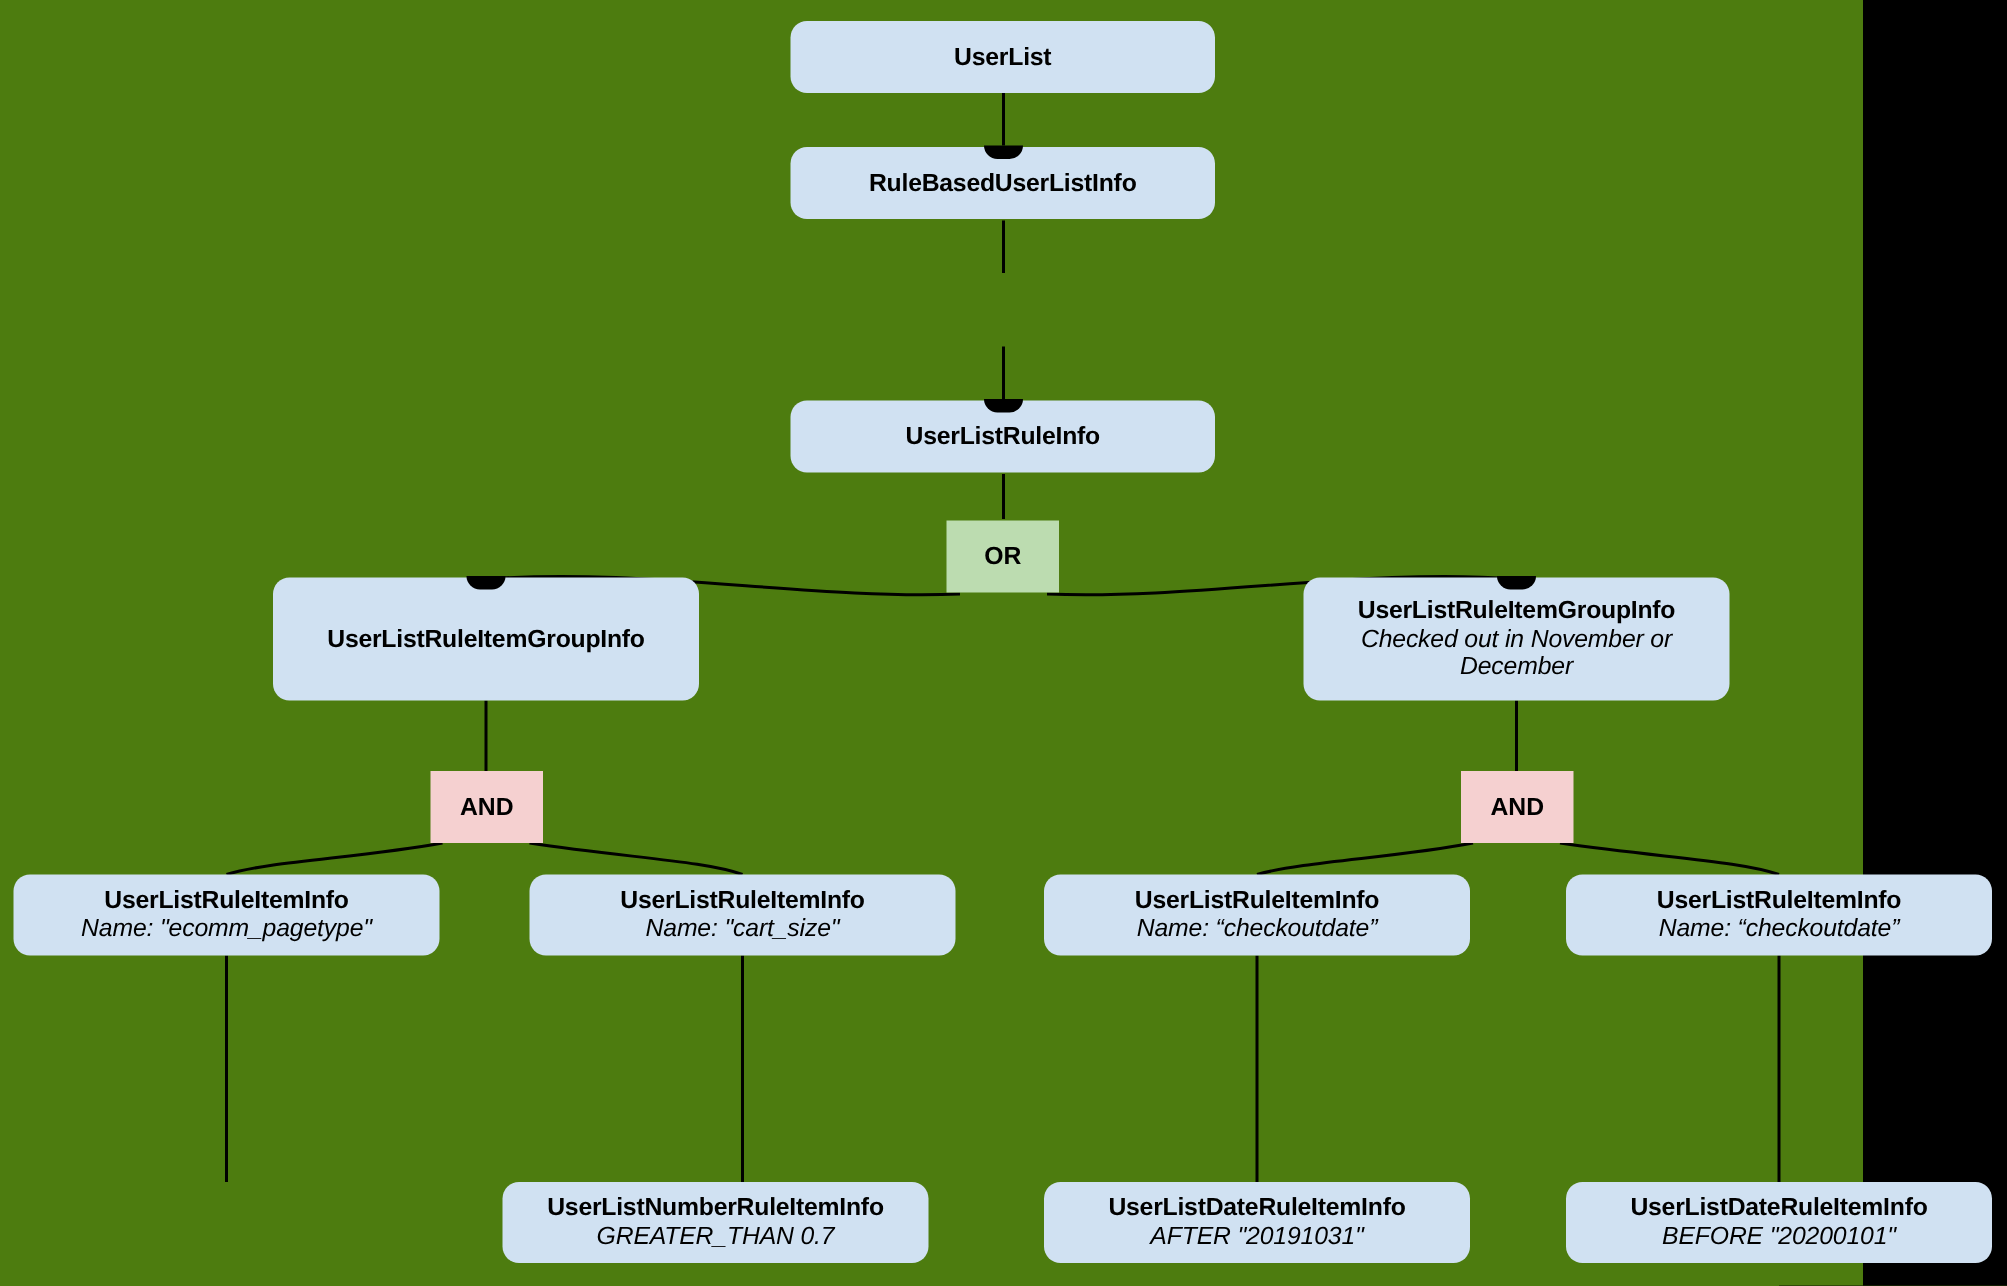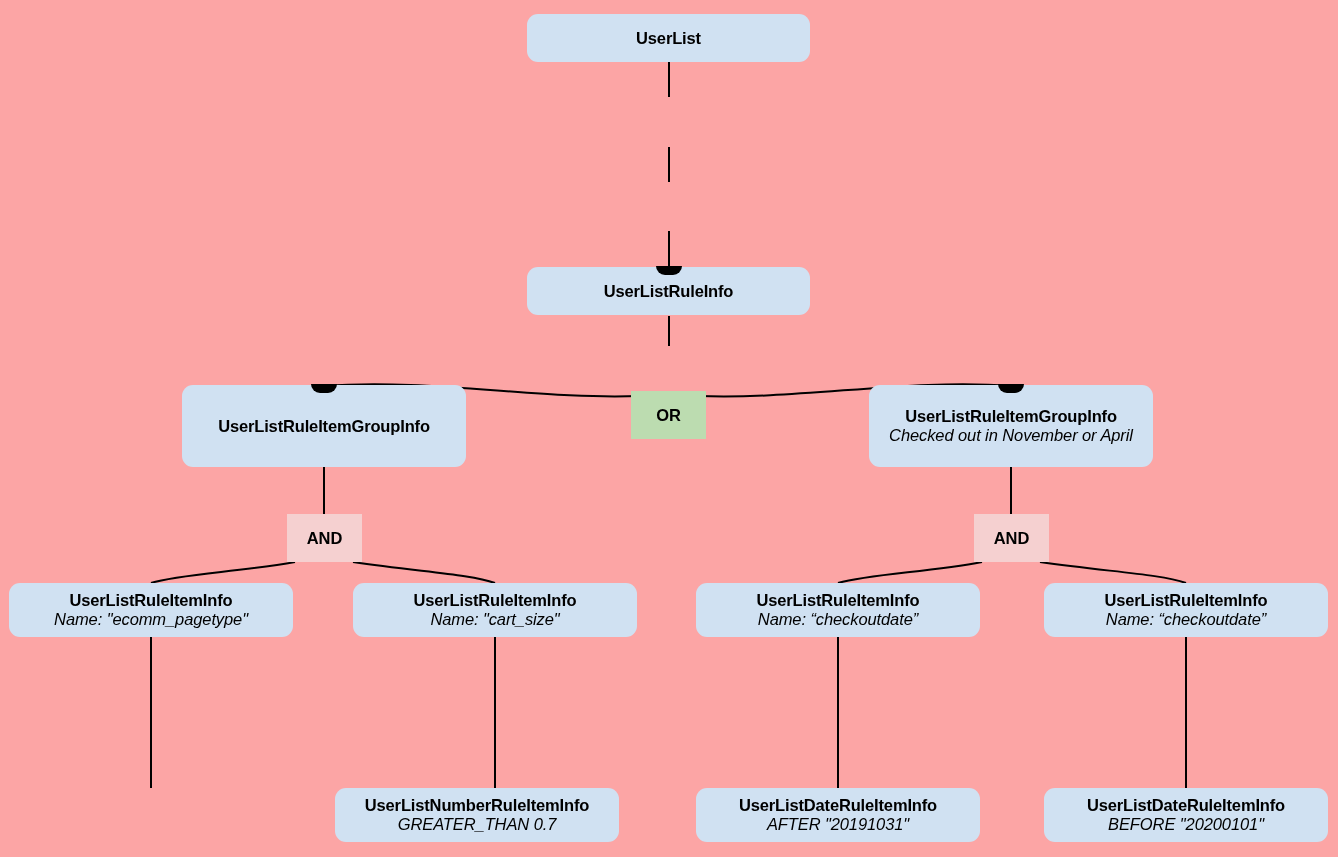--- a/index.html
+++ b/index.html
@@ -11,23 +11,23 @@
   body {
     width: 1338px;
     height: 857px;
     overflow: hidden;
     font-family: "Liberation Sans", sans-serif;
     color: #000000;
     position: relative;
   }
   #diagram {
     position: relative;
-    width: 1338px;
+    width: 1242px;
     height: 857px;
-    background: #fca5a5;
+    background: #4d7c0f;
   }
   .node {
     position: absolute;
     box-sizing: border-box;
     display: flex;
     flex-direction: column;
     align-items: center;
     justify-content: center;
     text-align: center;
     line-height: 1.14;
@@ -104,40 +104,44 @@
       <path d="M495,637 L495,788"></path>
       <path d="M838,637 L838,788"></path>
       <path d="M1186,637 L1186,788"></path>
     </g>
   </svg>
 
   <div class="node rounded" style="left:527px; top:14px; width:283px; height:48px;">
     <div class="title">UserList</div>
   </div>
 
+  <div class="node rounded" style="left:527px; top:98px; width:283px; height:48px;">
+    <div class="notch"></div>
+    <div class="title">RuleBasedUserListInfo</div>
+  </div>
 
 
   <div class="node rounded" style="left:527px; top:267px; width:283px; height:48px;">
     <div class="notch"></div>
     <div class="title">UserListRuleInfo</div>
   </div>
 
-  <div class="node op op-or" style="left:631px; top:347px; width:75px; height:48px;margin-top:44px;">
+  <div class="node op op-or" style="left:631px; top:347px; width:75px; height:48px;">
     <div class="op-label">OR</div>
   </div>
 
   <div class="node rounded" style="left:182px; top:385px; width:284px; height:82px;">
     <div class="notch"></div>
     <div class="title">UserListRuleItemGroupInfo</div>
   </div>
 
   <div class="node rounded" style="left:869px; top:385px; width:284px; height:82px;">
     <div class="notch"></div>
     <div class="title">UserListRuleItemGroupInfo</div>
-    <div class="subtitle">Checked out in November or April</div>
+    <div class="subtitle">Checked out in November or December</div>
   </div>
 
   <div class="node op op-and" style="left:287px; top:514px; width:75px; height:48px;">
     <div class="op-label">AND</div>
   </div>
 
   <div class="node op op-and" style="left:974px; top:514px; width:75px; height:48px;">
     <div class="op-label">AND</div>
   </div>
 

